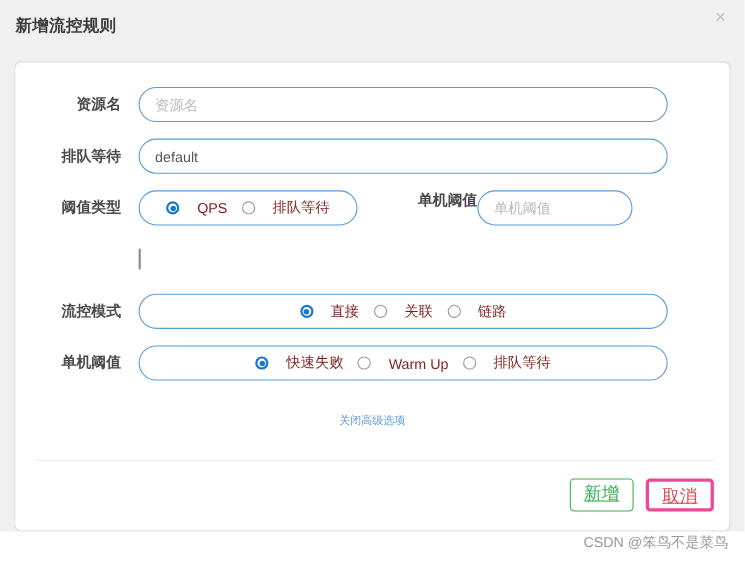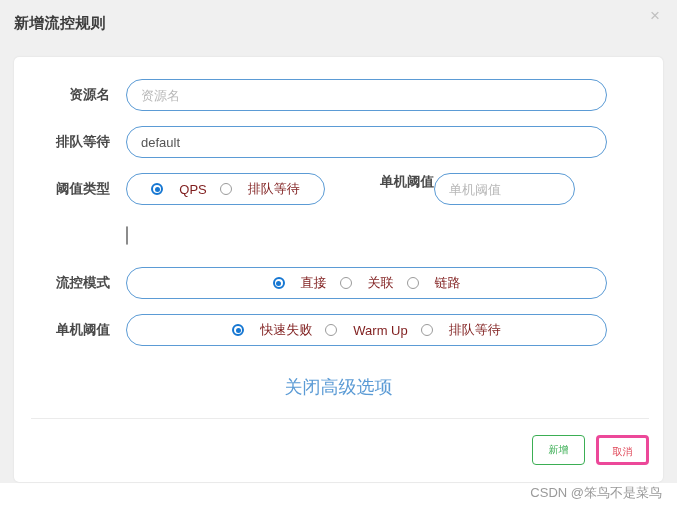--- a/index.html
+++ b/index.html
@@ -183,21 +183,21 @@
     color: #4a4a4a;
     white-space: nowrap;
   }
 
   .advanced-link {
     position: absolute;
     left: 0;
     top: 318px;
     width: 649px;
     text-align: center;
-    font-size: 18px;
+    font-size: 10px;
     color: #5b9bd5;
     cursor: pointer;
     font-family: Liberation Serif, serif;
   }
 
   .divider {
     position: absolute;
     left: 17px;
     top: 361px;
     width: 618px;
@@ -212,25 +212,26 @@
     display: flex;
     gap: 11px;
   }
   .btn {
     box-sizing: border-box;
     height: 30px;
     min-width: 53px;
     padding: 0 12px;
     border-radius: 4px;
     background: #fff;
-    font-size: 10px;
+    font-size: 16px;
     font-family: "Liberation Sans", "DejaVu Sans", sans-serif;
     cursor: pointer;
     line-height: 28px;
     text-align: center;
+    text-decoration: underline;
   }
   .btn-add {
     border: 1px solid #3bae54;
     color: #3bae54;
   }
   .btn-cancel {
     border: 3px solid #ec4899;
     color: #e0495a;
   }
 

